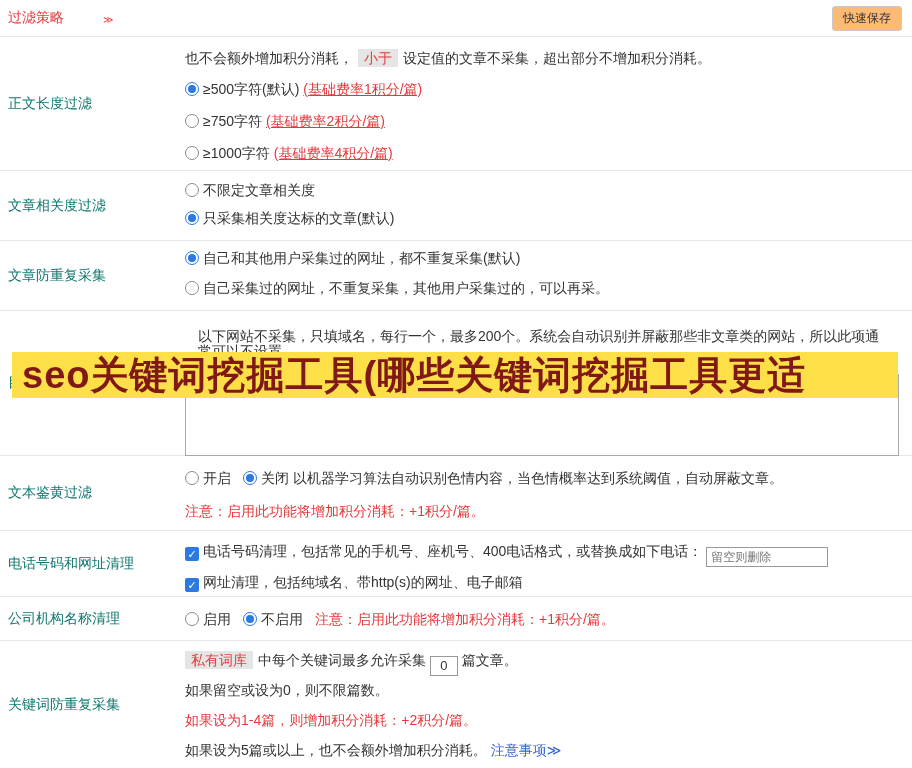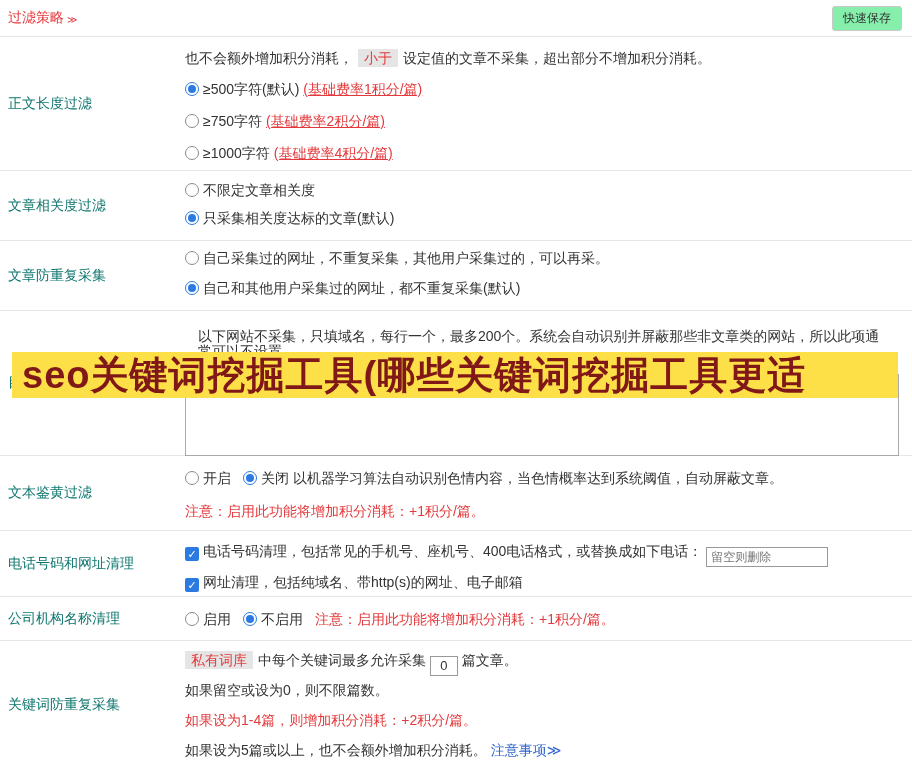--- a/index.html
+++ b/index.html
@@ -2,23 +2,23 @@
 <html><head>
 <meta charset="utf-8">
 <style>
   html,body{margin:0;padding:0;}
   body{width:912px;height:768px;background:#ffffff;font-family:"Liberation Sans","DejaVu Sans",sans-serif;overflow:hidden;}
   .page{position:relative;width:912px;height:768px;font-size:14px;color:#333;}
 
   
   .topbar{height:37px;box-sizing:border-box;display:flex;align-items:center;justify-content:space-between;
           padding:0 10px 0 8px;border-bottom:1px solid #e6e6e6;}
-  .page-title{color:#e4393c;font-size:14px;display:flex;align-items:center;}
+  .page-title{color:#e4393c;font-size:14px;display:flex;align-items:center;gap:36px;}
   .title-arrow{font-size:10px;margin-left:3px;margin-top:2px;}
-  .save-btn{background:#86efac;border:1px solid #c9c9c9;border-radius:3px;padding:3px 10px;font-size:12px;
+  .save-btn{background:#fdba74;border:1px solid #c9c9c9;border-radius:3px;padding:3px 10px;font-size:12px;
             color:#333;font-family:inherit;cursor:pointer;}
 
   
   .row{display:flex;border-bottom:1px solid #e6e6e6;box-sizing:border-box;}
   .row-label{flex:0 0 169px;display:flex;align-items:center;padding-left:8px;color:#0f766e;}
   .row-content{flex:1;padding:0 8px;box-sizing:border-box;min-width:0;}
   .line{line-height:20px;white-space:nowrap;}
   .red{color:#e4393c;}
   .ul{text-decoration:underline;}
   .link{color:#3366cc;cursor:pointer;}
@@ -109,24 +109,24 @@
       <div class="option">
         <span class="radio checked"></span><span>只采集相关度达标的文章(默认)</span>
       </div>
     </div>
   </div>
 
   <div class="row r-dup">
     <div class="row-label">文章防重复采集</div>
     <div class="row-content">
       <div class="option">
-        <span class="radio"></span><span>自己采集过的网址，不重复采集，其他用户采集过的，可以再采。</span>
+        <span class="radio checked"></span><span>自己和其他用户采集过的网址，都不重复采集(默认)</span>
       </div>
       <div class="option">
-        <span class="radio checked"></span><span>自己和其他用户采集过的网址，都不重复采集(默认)</span>
+        <span class="radio"></span><span>自己采集过的网址，不重复采集，其他用户采集过的，可以再采。</span>
       </div>
     </div>
   </div>
 
   <div class="row r-target">
     <div class="row-label">目标网站过滤</div>
     <div class="row-content">
       <p class="desc">以下网站不采集，只填域名，每行一个，最多200个。系统会自动识别并屏蔽那些非文章类的网站，所以此项通常可以不设置。</p>
       <textarea class="domain-textarea" style=""></textarea>
     </div>

